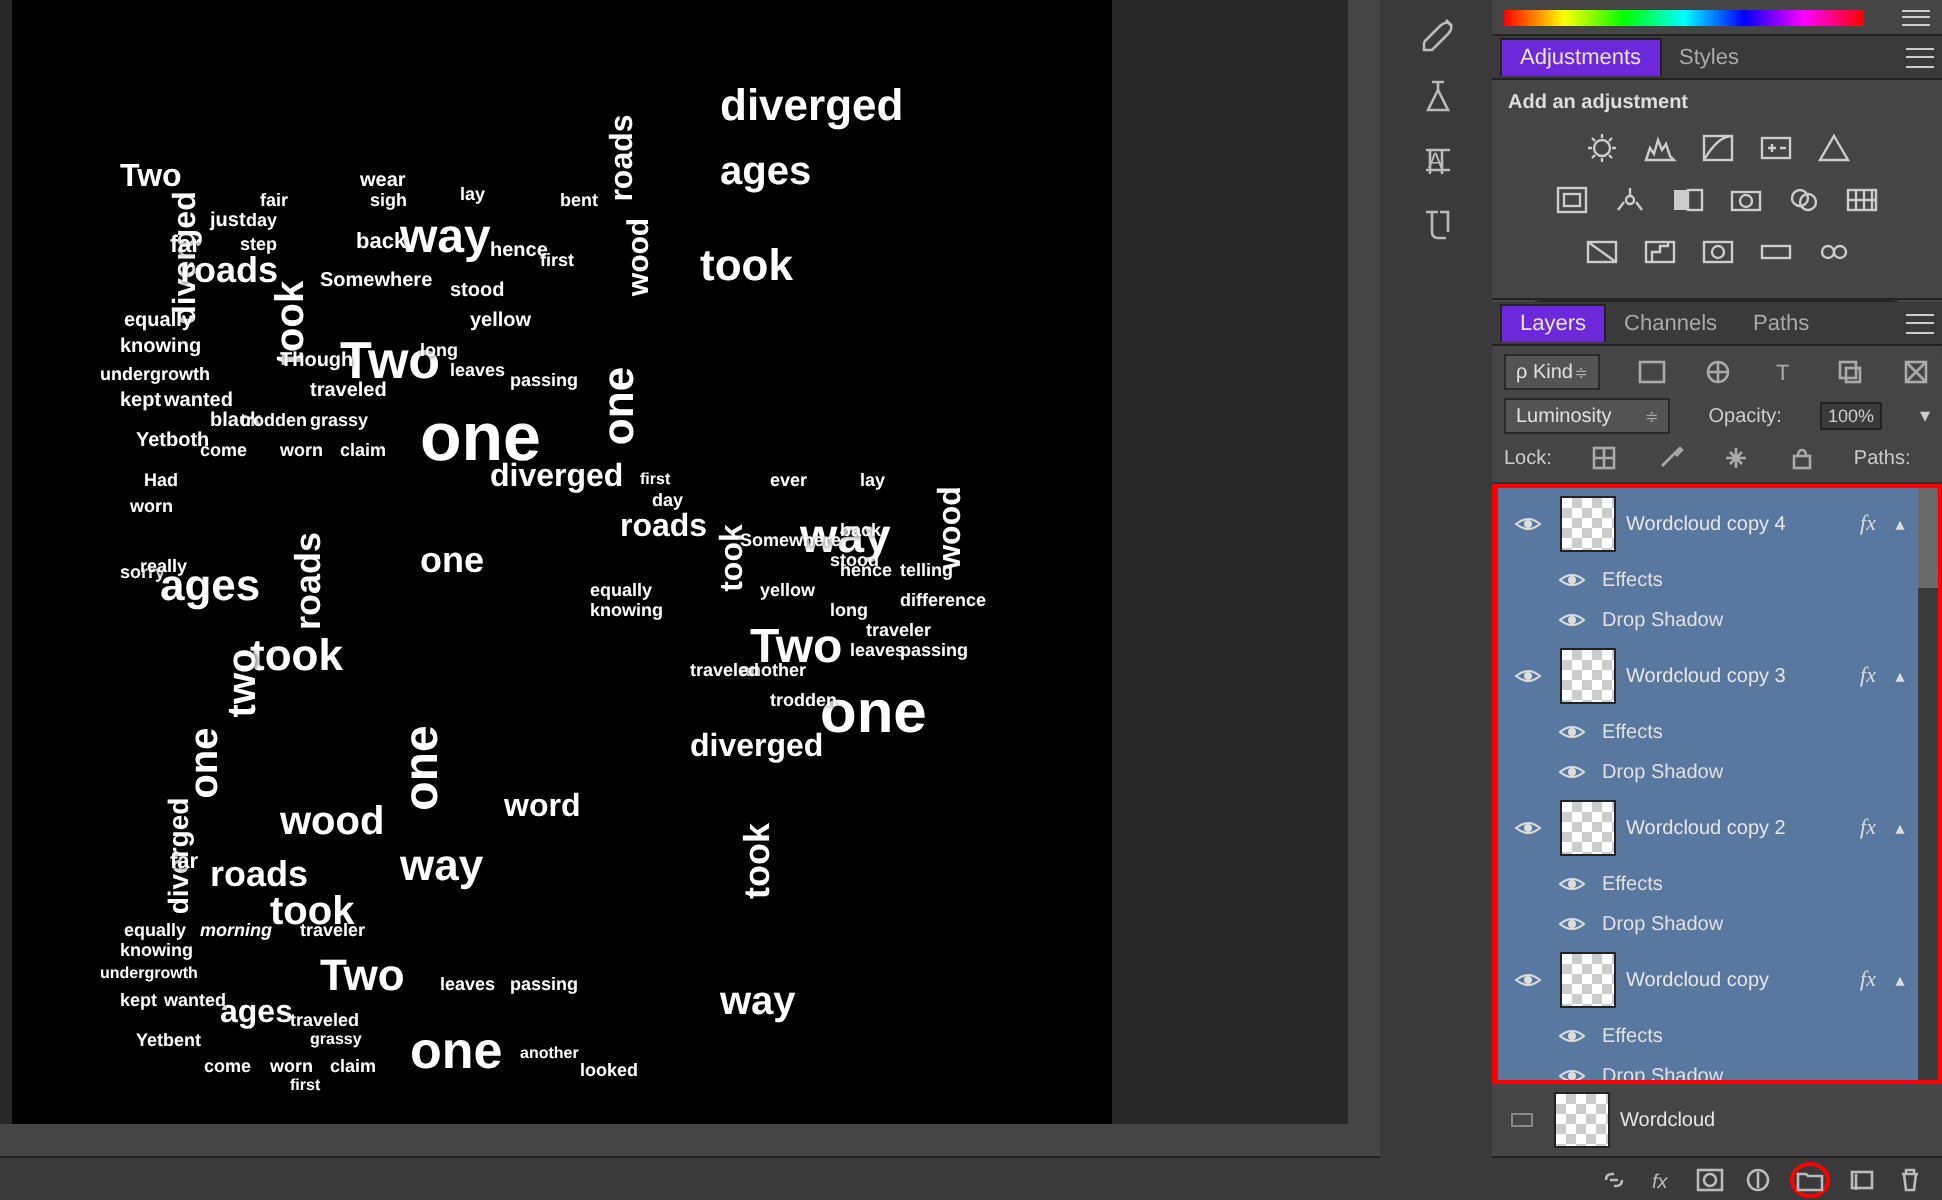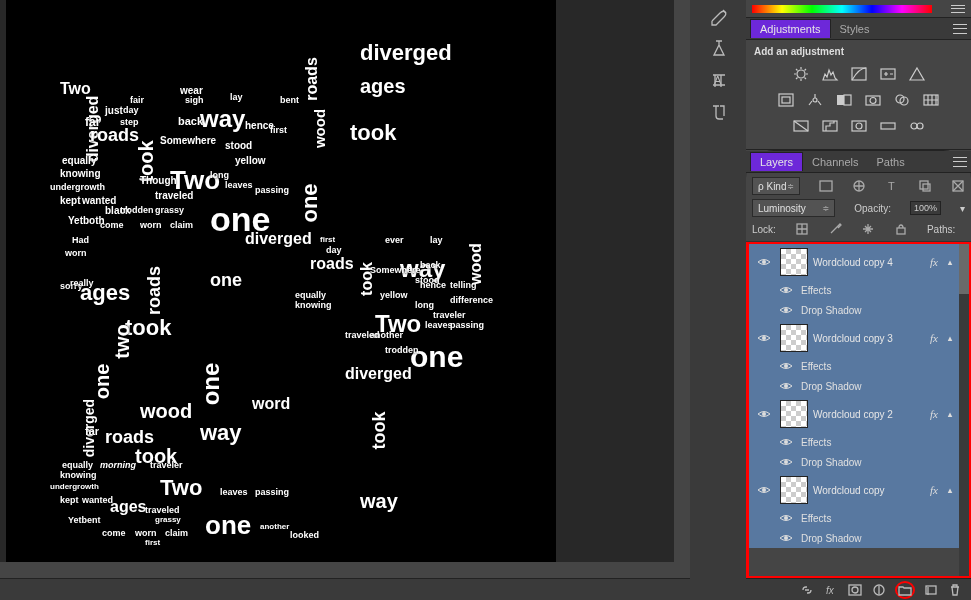--- a/index.html
+++ b/index.html
@@ -562,20 +562,31 @@
               </svg>
             </div>
             <span class="effect-label">Drop Shadow</span>
           </div>
         </div>
       <div class="layer-scroll">
           <div class="layer-scroll-thumb"></div>
         </div>
     </div>
 
+    <div class="layer-bottom-section">
+      <div class="layer-row">
+        <div class="vis">
+            <svg viewBox="0 0 14 10">
+              <rect x="2" y="2" width="10" height="6" stroke="#888" fill="none"></rect>
+            </svg>
+          </div>
+        <div class="thumb checker"></div>
+        <div class="layer-name">Wordcloud</div>
+      </div>
+    </div>
 
     <div class="layer-foot">
       <div class="foot-icon">
           <svg viewBox="0 0 14 12">
             <path d="M3 6 Q3 3 6 3 L7 3 M11 6 Q11 9 8 9 L7 9 M5 6 L9 6"></path>
           </svg>
         </div>
       <div class="foot-icon">
           <svg viewBox="0 0 14 12">
             <text x="2" y="10" font-size="10" fill="#bbb" stroke="none" font-style="italic">fx</text>

